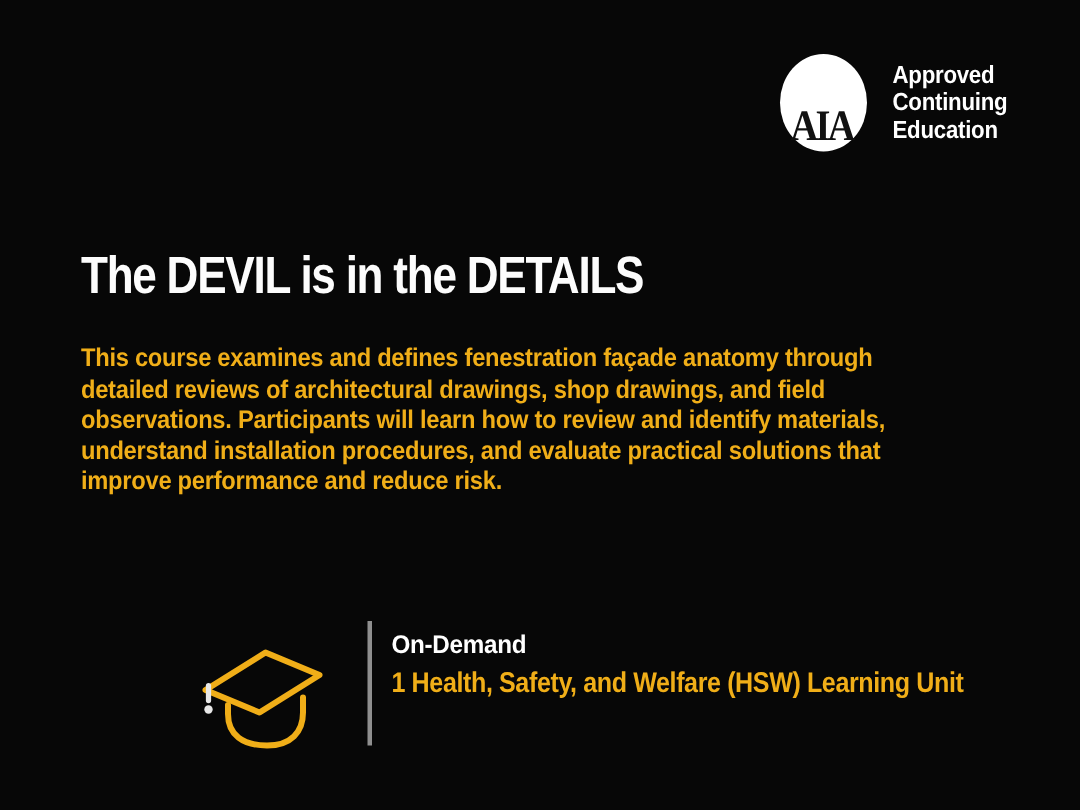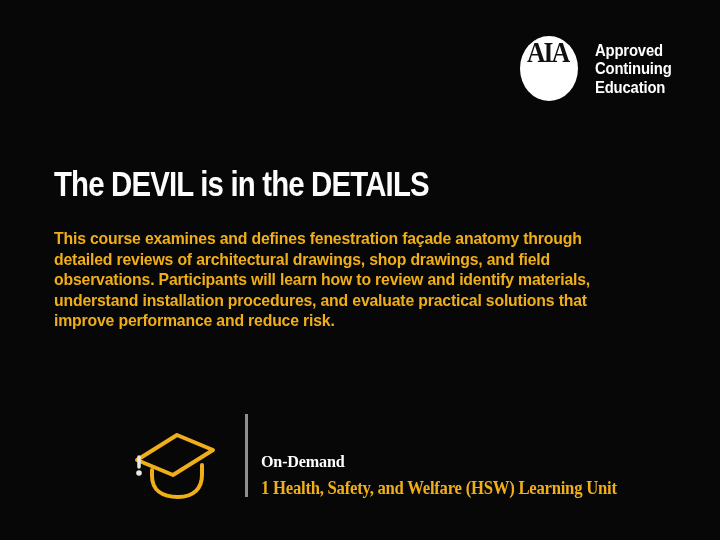--- a/index.html
+++ b/index.html
@@ -19,21 +19,21 @@
     overflow:hidden;
     position:relative;
   }
   .slide{position:absolute;inset:0;background:var(--background);}
 
   
   .logo-block{position:absolute;left:520px;top:36px;display:flex;align-items:center;}
   .logo-oval{
     width:58px;height:65px;border-radius:50%;
     background:var(--logo-circle);
-    display:flex;align-items:flex-start;justify-content:center;
+    display:flex;align-items:flex-end;justify-content:center;
     flex:0 0 auto;
   }
   .logo-monogram{
     font-family:"Liberation Serif", serif;
     font-weight:bold;font-size:29px;color:var(--logo-letters);
     letter-spacing:-2px;transform:scaleX(0.88);transform-origin:center center;
     padding-right:2px;
   }
   .logo-label{
     margin-left:17px;color:#FFFFFF;font-weight:bold;
@@ -59,21 +59,21 @@
 
   
   .footer-icon{position:absolute;left:126px;top:424px;width:100px;height:92px;}
   .cap-stroke{fill:none;stroke:var(--gold);stroke-width:4;stroke-linejoin:round;stroke-linecap:round;}
   .tassel-line{stroke:var(--tassel);stroke-width:3.5;stroke-linecap:round;}
   .tassel-dot{fill:var(--tassel);}
   .footer-divider{
     position:absolute;left:245px;top:414px;width:2.5px;height:83px;
     background:var(--divider);
   }
-  .footer-text{position:absolute;left:261px;top:452px;white-space:nowrap;font-family:Liberation Serif, serif;}
+  .footer-text{position:absolute;left:261px;top:420px;white-space:nowrap;}
   .delivery-mode{
     color:#FFFFFF;font-weight:bold;font-size:17px;letter-spacing:-0.2px;
     transform:scaleX(0.95);transform-origin:left top;
   }
   .credit-line{
     margin-top:5px;
     color:var(--gold);font-weight:bold;font-size:19px;letter-spacing:-0.3px;
     transform:scaleX(0.88);transform-origin:left top;
   }
 </style>

